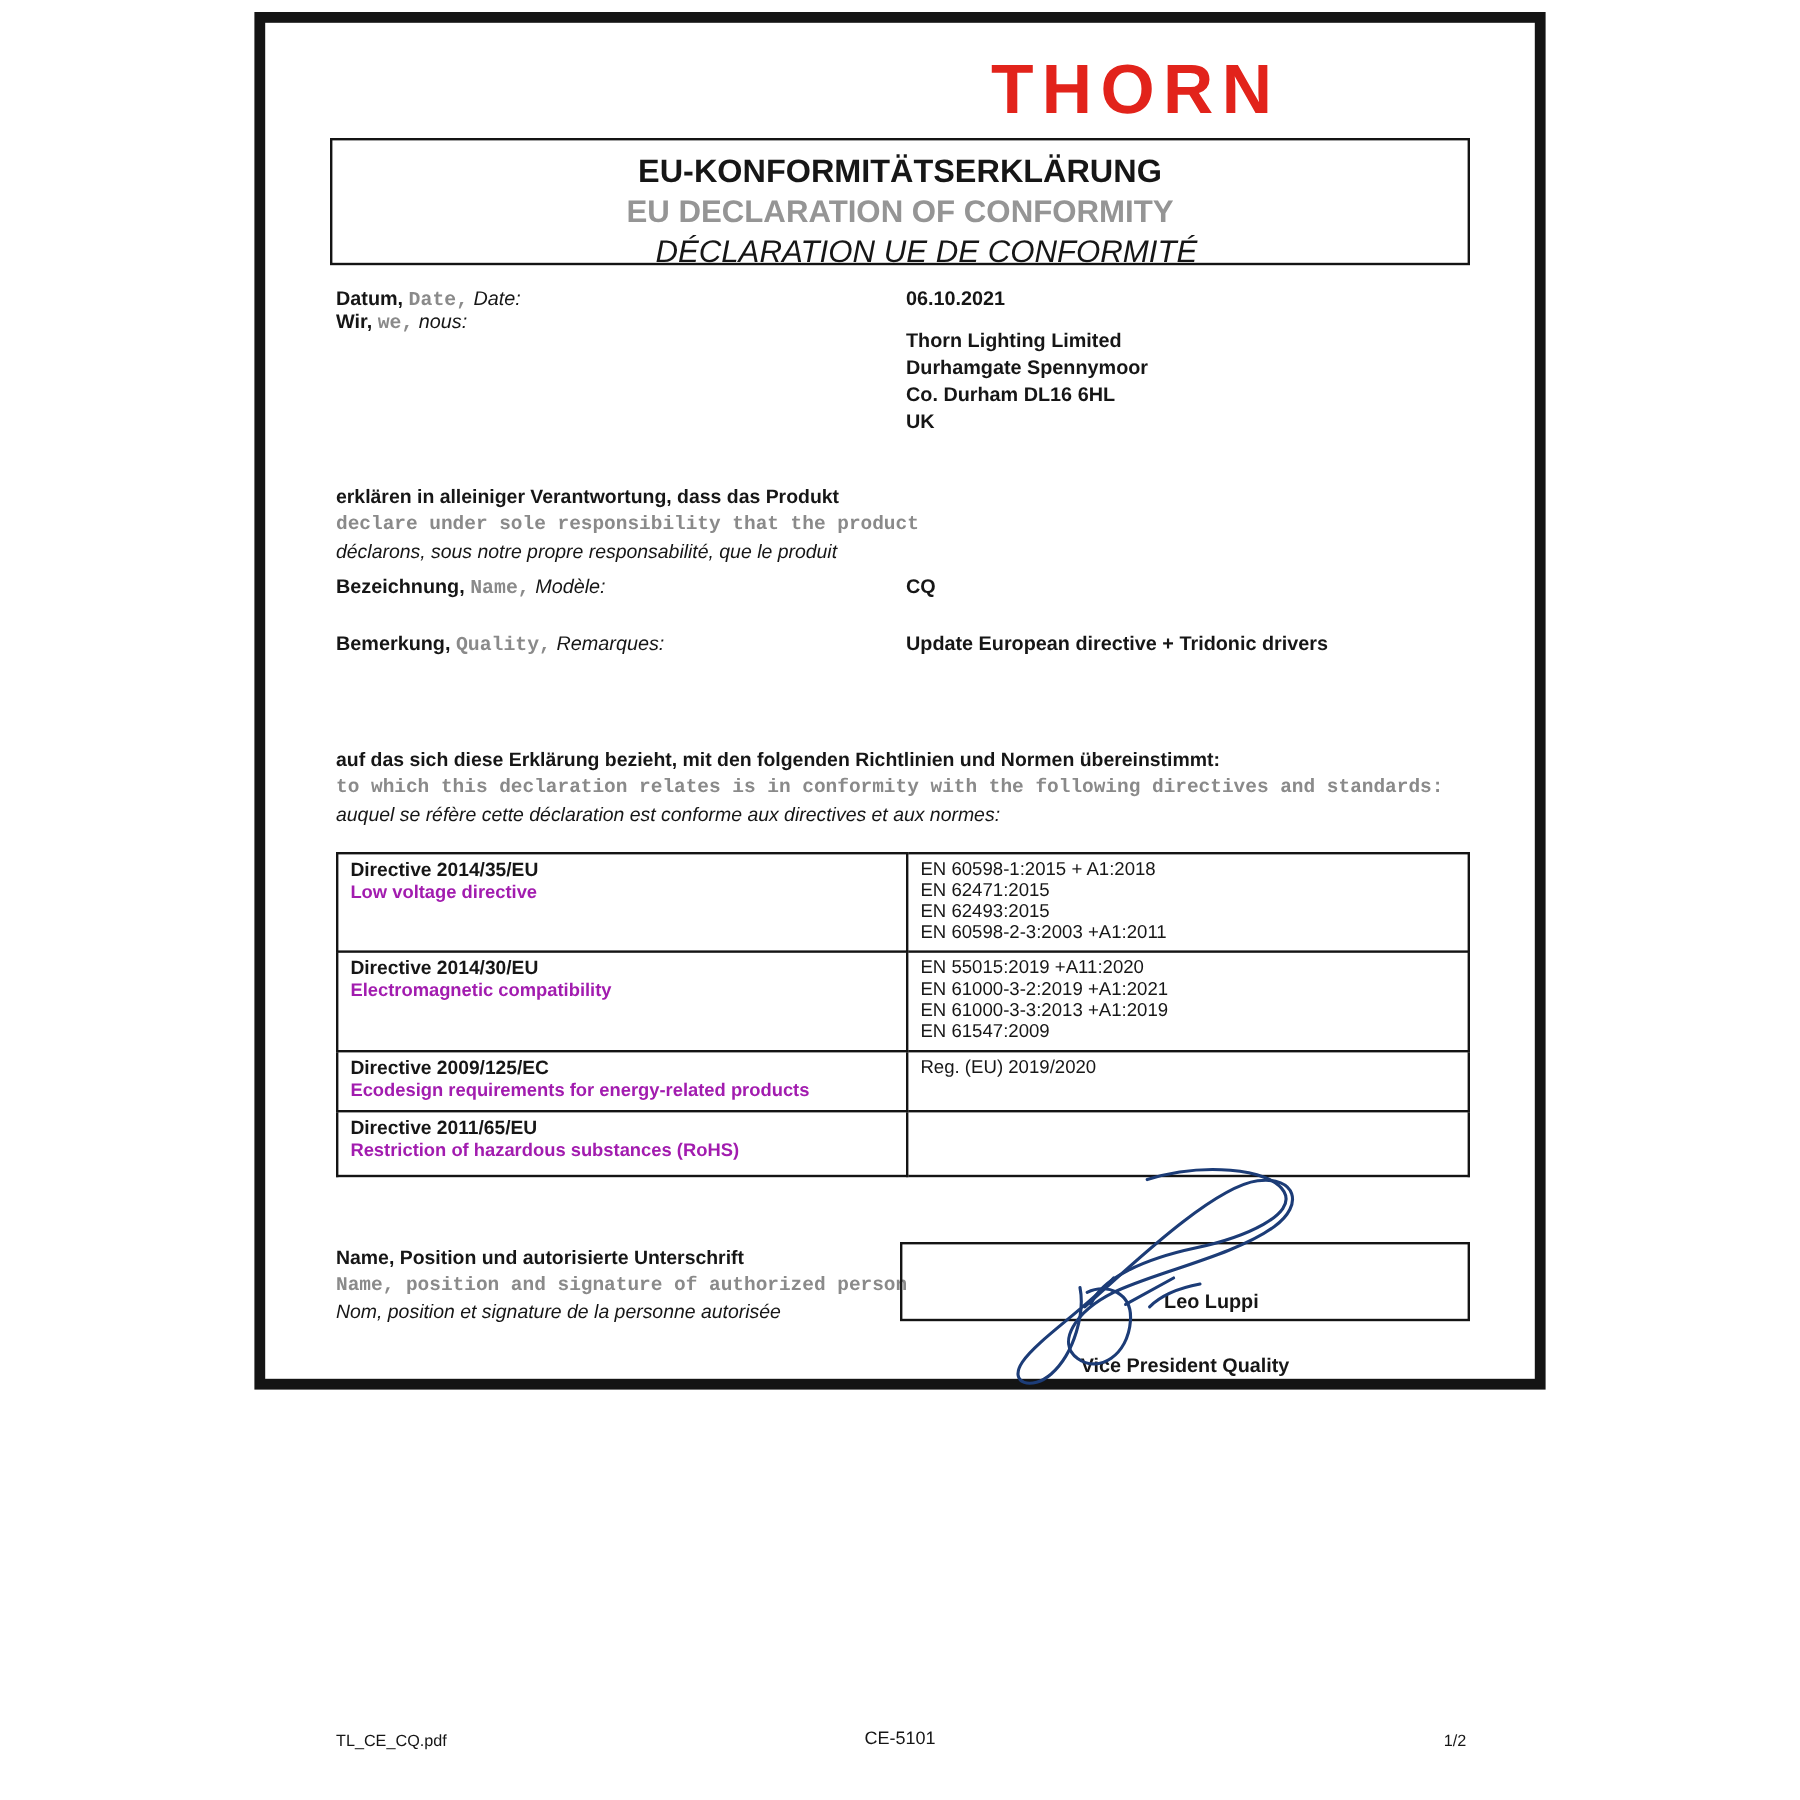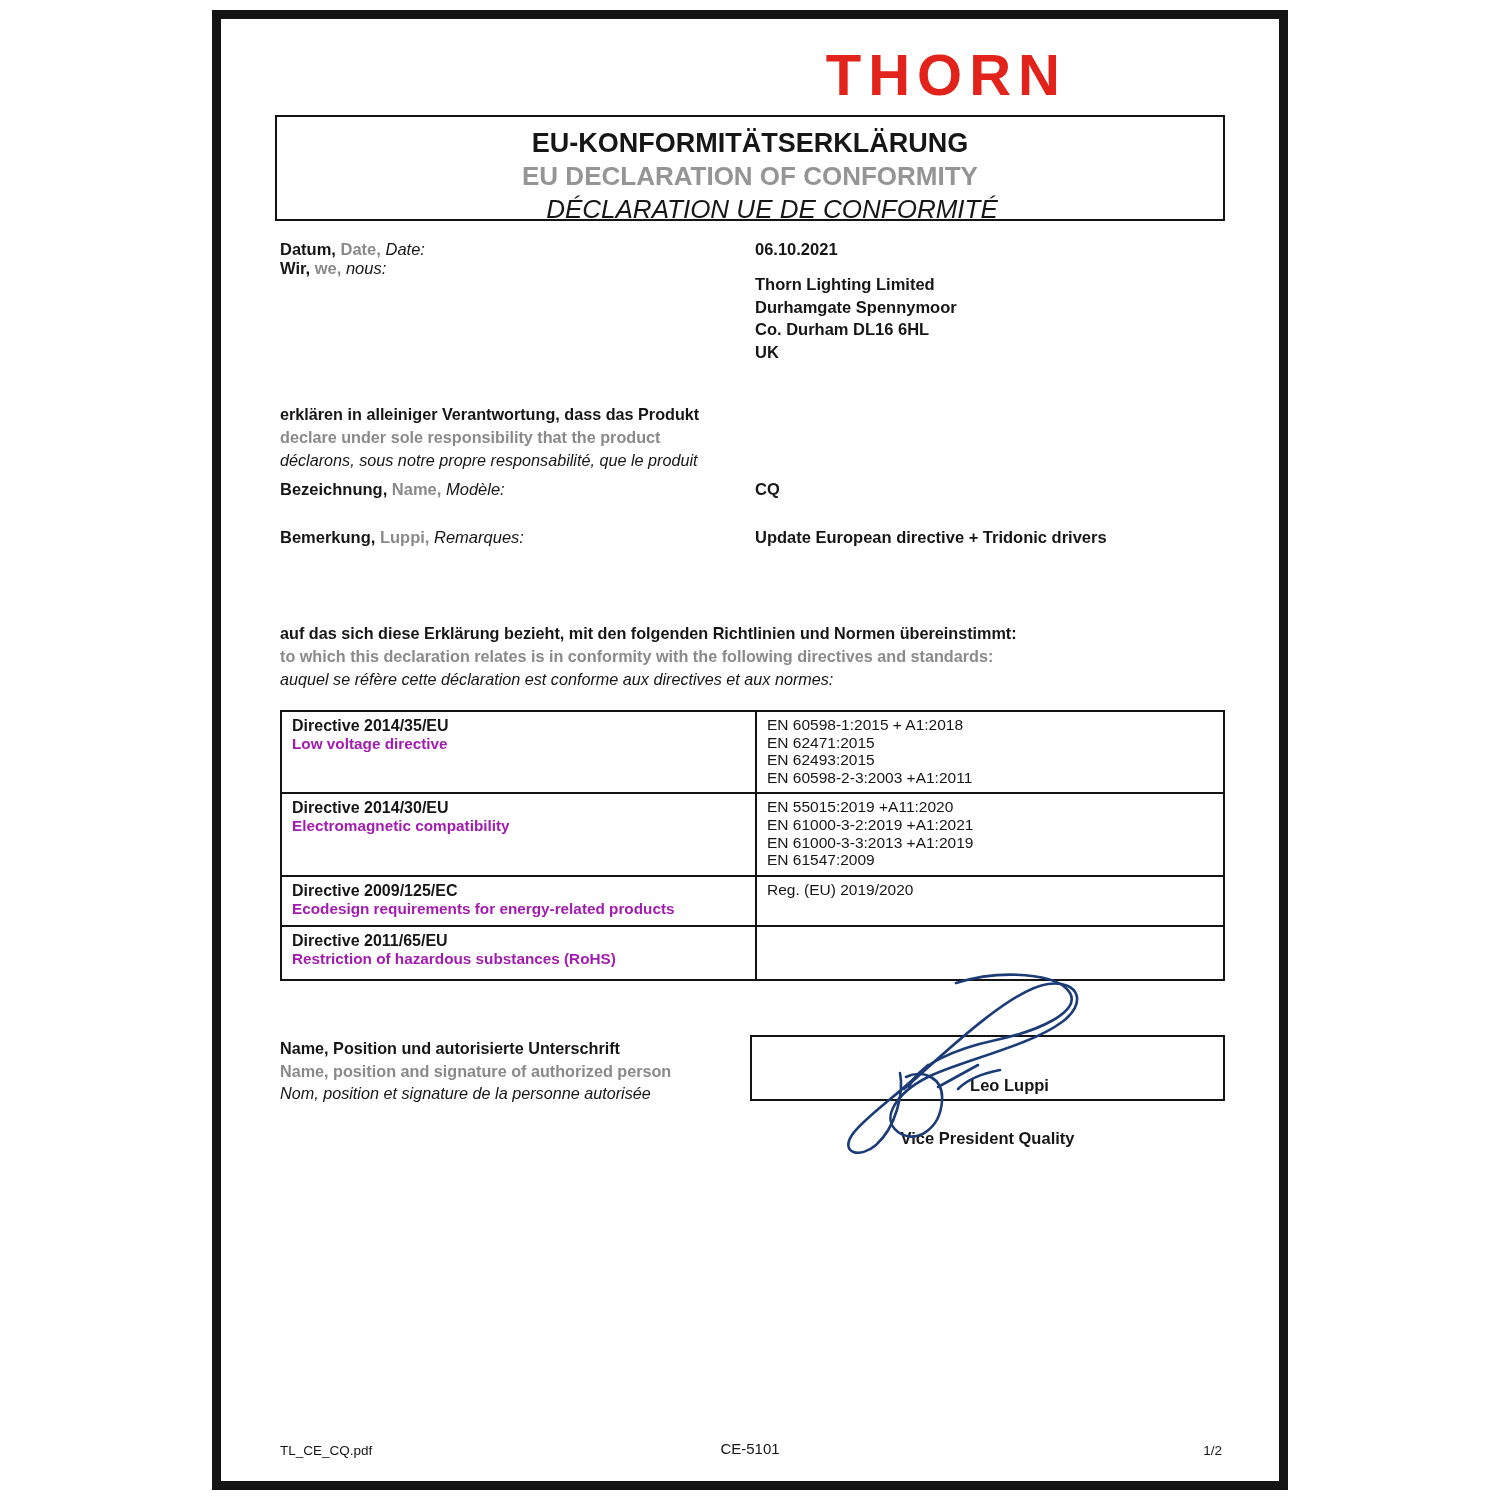--- a/index.html
+++ b/index.html
@@ -4,21 +4,21 @@
 <style>
   * { margin:0; padding:0; box-sizing:border-box; }
   html,body { background:#ffffff; }
   body {
     width:1500px; height:1500px; position:relative;
     font-family:"Liberation Sans", sans-serif;
     color:#161616;
   }
   .page {
     position:absolute; left:212px; top:10px;
-    width:1076px; height:1480px;
+    width:1076px; height:1148px;
     border:9px solid #141414; background:#ffffff;
   }
   .inner { position:relative; width:100%; height:100%; }
 
   
   .logo {
     position:absolute; top:22px; right:212px;
     font-size:58px; font-weight:bold; letter-spacing:7px;
     color:#e2231b;
   }
@@ -27,21 +27,21 @@
   .title-box {
     position:absolute; left:54px; top:96px; width:950px; height:106px;
     border:2px solid #141414; text-align:center; padding-top:9px;
   }
   .title-de { font-size:27px; font-weight:bold; line-height:34px; }
   .title-en { font-size:26px; font-weight:bold; line-height:33px; color:#959595; }
   .title-fr { font-size:26px; font-style:italic; line-height:33px;padding-left:44px; }
 
   
   .b  { font-weight:bold; color:#161616; }
-  .g  { font-weight:bold; color:#8a8a8a; }
+  .g  { font-weight:bold; color:#8a8a8a;font-family:Liberation Mono, monospace; }
   .i  { font-style:italic; color:#161616; }
   .val { font-weight:bold; }
 
   .row-label { position:absolute; left:59px; font-size:16.5px; }
   .row-value { position:absolute; left:534px; font-size:16.5px; }
 
   .tri-block { position:absolute; left:59px; font-size:16.2px; }
   .tri-block div { line-height:23px; white-space:nowrap; }
 
   
@@ -124,21 +124,21 @@
 
     <div class="row-label" style="top:461px;">
       <span class="b">Bezeichnung,</span>
       <span class="g">Name,</span>
       <span class="i">Modèle:</span>
     </div>
     <div class="row-value val" style="top:461px;">CQ</div>
 
     <div class="row-label" style="top:509px;">
       <span class="b">Bemerkung,</span>
-      <span class="g">Luppi,</span>
+      <span class="g">Quality,</span>
       <span class="i">Remarques:</span>
     </div>
     <div class="row-value val" style="top:509px;">Update European directive + Tridonic drivers</div>
 
     <div class="tri-block" style="top:603px;">
       <div class="b">auf das sich diese Erklärung bezieht, mit den folgenden Richtlinien und Normen übereinstimmt:</div>
       <div class="g">to which this declaration relates is in conformity with the following directives and standards:</div>
       <div class="i">auquel se réfère cette déclaration est conforme aux directives et aux normes:</div>
     </div>
 

